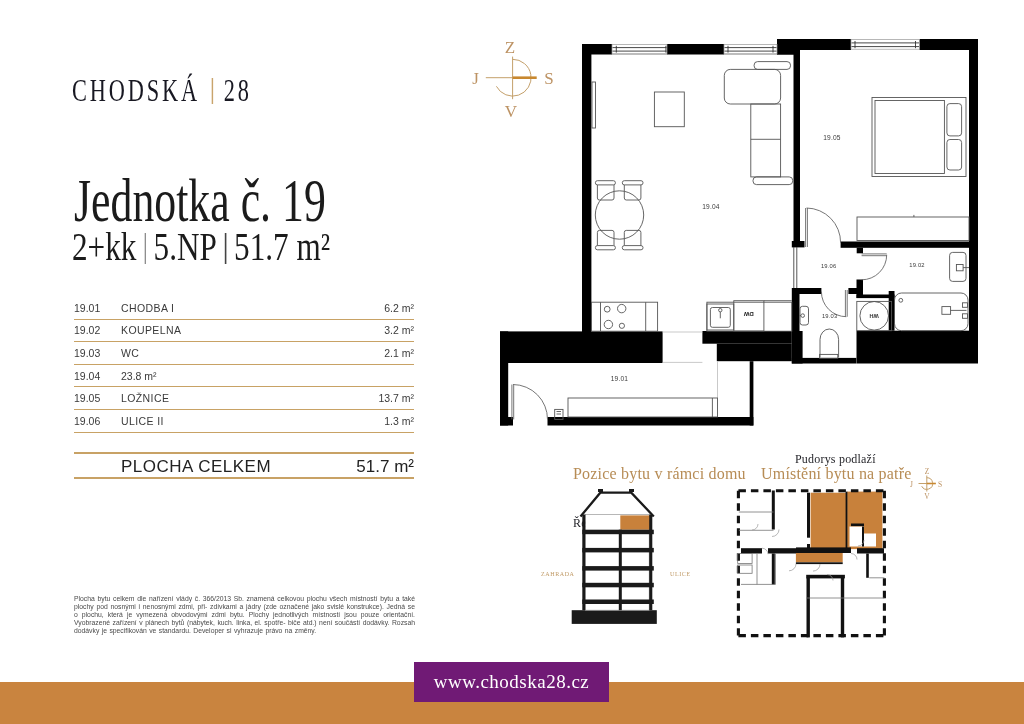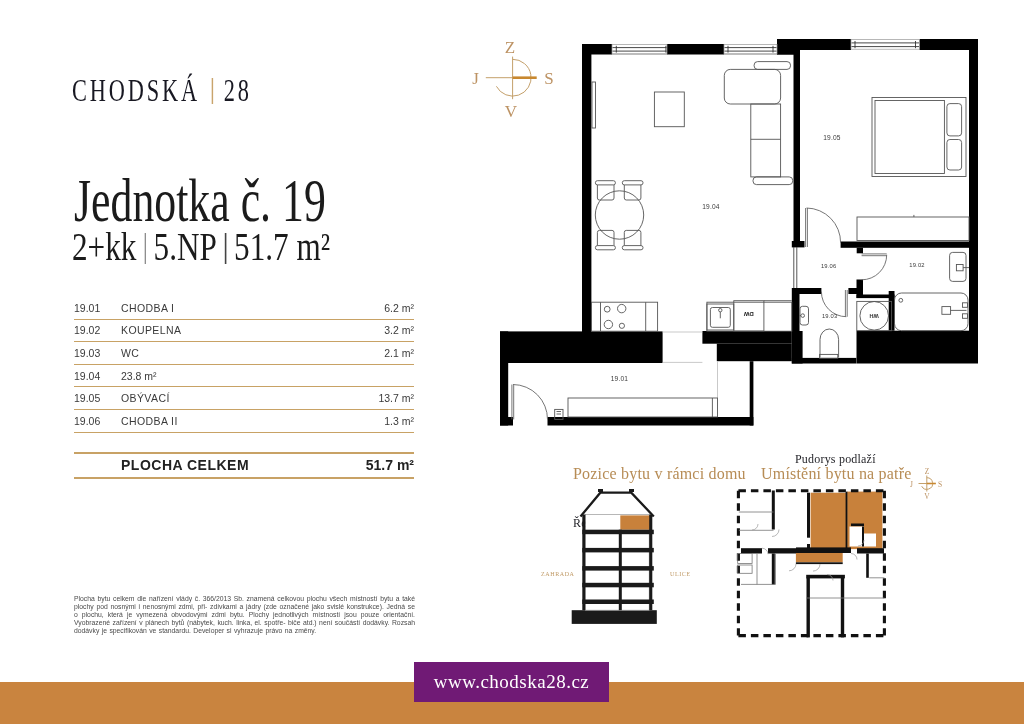--- a/index.html
+++ b/index.html
@@ -19,22 +19,22 @@
   #title2 .tbar{display:inline-block;width:1.5px;height:31px;background:#444;
         margin:0 10px;vertical-align:-4px;}
   
   #tbl{left:74px;top:297px;width:340px;font-size:10.5px;color:#3a3a3a;}
   #tbl .row{height:21.6px;display:flex;align-items:center;
         border-bottom:1.6px solid #c8a265;}
   #tbl .num{width:47px;}
   #tbl .nm{flex:1;letter-spacing:0.4px;}
   #tbl .val{text-align:right;}
   #total{left:74px;top:451.5px;width:340px;border-top:2.5px solid #c8a265;
-        border-bottom:2.5px solid #c8a265;height:23.5px;display:flex;align-items:center;
-        font-size:14px;font-weight:bold;color:#222;}
+        border-bottom:2.5px solid #c8a265;height:23.5px;display:flex;align-items:flex-end;
+        font-size:17px;font-weight:normal;color:#222;}
   #total .nm{flex:1;margin-left:47px;letter-spacing:0.5px;}
   
   #foot{left:74px;top:595px;width:341px;font-size:6.8px;line-height:7.95px;
         color:#4a4a4a;text-align:justify;letter-spacing:0px;word-spacing:0.5px;}
   
   .dt1{font-family:"Liberation Serif",serif;font-size:12px;color:#26262b;letter-spacing:0.2px;}
   .dt2{font-family:"Liberation Serif",serif;font-size:16px;color:#b78c55;letter-spacing:0.2px;}
   .dt3{font-family:"Liberation Serif",serif;font-size:6px;color:#c09a66;letter-spacing:0.6px;}
   
   #bbar{left:0;top:682px;width:1024px;height:42px;background:#c9843f;}
@@ -63,26 +63,26 @@
       <span class="num">19.03</span>
       <span class="nm">WC</span>
       <span class="val">2.1 m²</span>
     </div>
     <div class="row">
       <span class="num">19.04</span>
       <span class="val">23.8 m²</span>
     </div>
     <div class="row">
       <span class="num">19.05</span>
-      <span class="nm">OBÝVACÍ</span>
+      <span class="nm">LOŽNICE</span>
       <span class="val">13.7 m²</span>
     </div>
     <div class="row">
       <span class="num">19.06</span>
-      <span class="nm">CHODBA II</span>
+      <span class="nm">ULICE II</span>
       <span class="val">1.3 m²</span>
     </div>
   </div>
   <div class="abs" id="total">
     <span class="nm">PLOCHA CELKEM</span>
     <span class="val">51.7 m²</span>
   </div>
 
   <div class="abs" id="foot">Plocha bytu celkem dle nařízení vlády č. 366/2013 Sb. znamená celkovou plochu všech místností bytu a také plochy pod nosnými i nenosnými zdmi, při- zdívkami a jádry (zde označené jako svislé konstrukce). Jedná se o plochu, která je vymezená obvodovými zdmi bytu. Plochy jednotlivých místností jsou pouze orientační. Vyobrazené zařízení v plánech bytů (nábytek, kuch. linka, el. spotře- biče atd.) není součástí dodávky. Rozsah dodávky je specifikován ve standardu. Developer si vyhrazuje právo na změny.</div>
 

